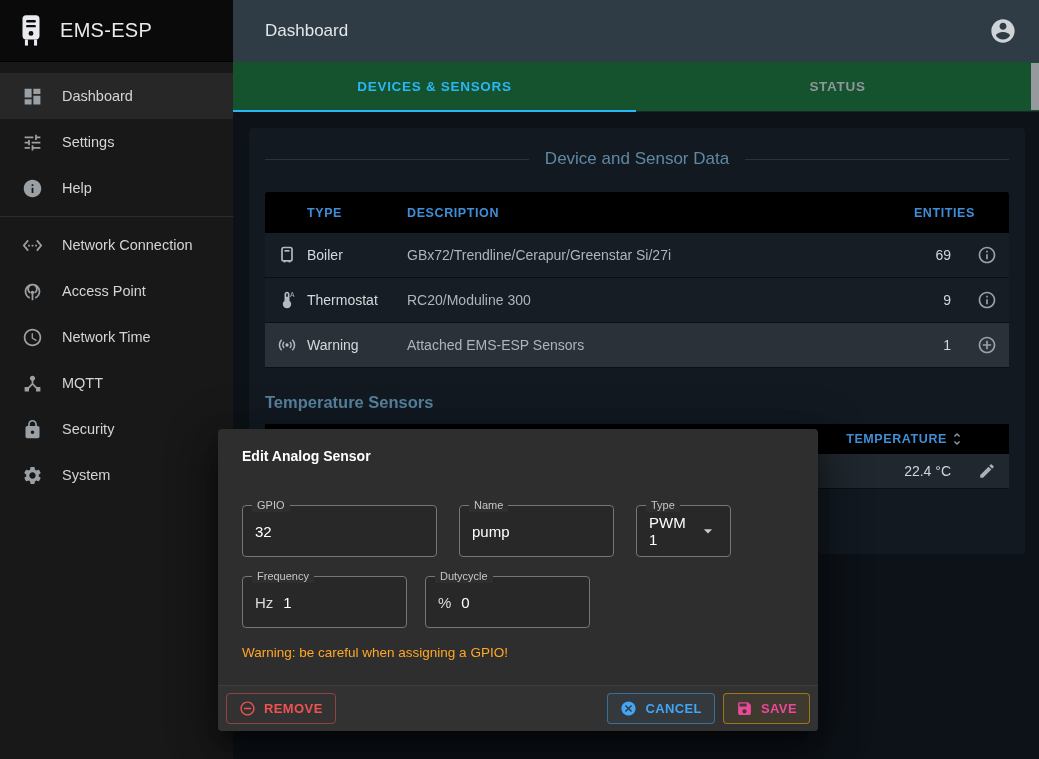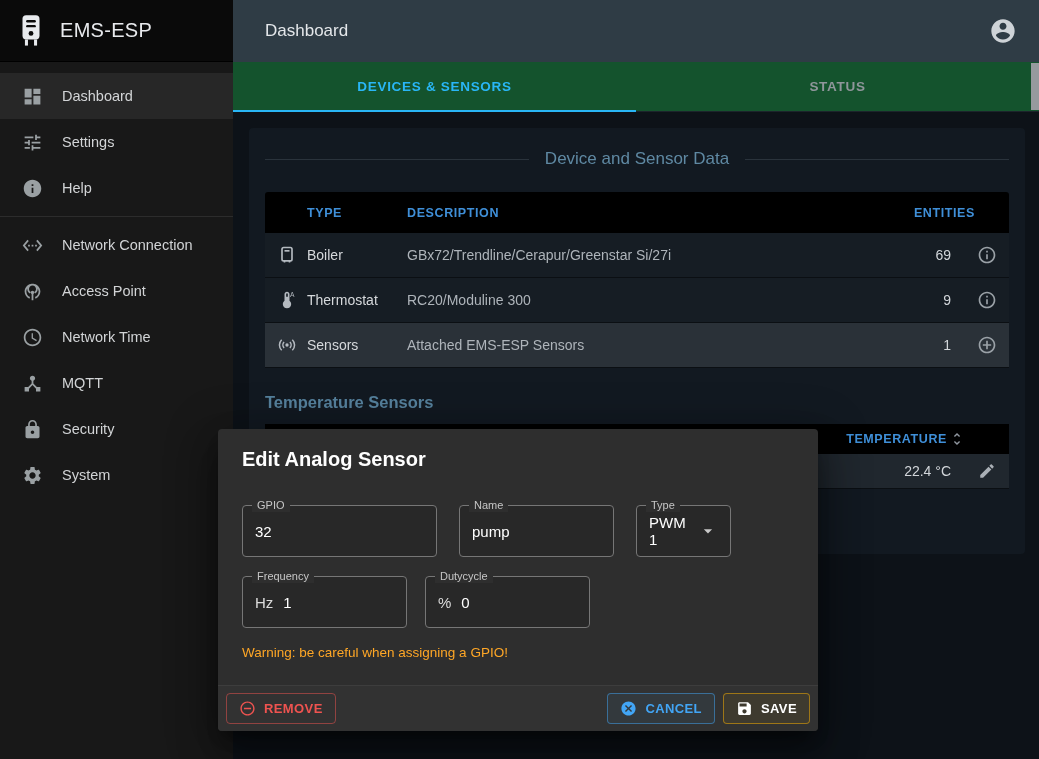--- a/index.html
+++ b/index.html
@@ -90,21 +90,21 @@
   
   .scrollbar { position:absolute; right:0; top:62px; width:8px; bottom:0; z-index:6; }
   .scroll-thumb { position:absolute; top:1px; left:0; width:8px; height:47px; background:#969a9e; }
 
   
   .dialog {
     position:absolute; left:218px; top:429px; width:600px; height:302px;
     background:#2e2e2e; border-radius:4px; z-index:10;
     box-shadow:0 11px 15px -7px rgba(0,0,0,.45), 0 24px 38px 3px rgba(0,0,0,.30), 0 9px 46px 8px rgba(0,0,0,.26);
   }
-  .dialog-title { padding:19px 24px 0; color:#ffffff; font-size:20px; font-weight:700; }
+  .dialog-title { padding:19px 24px 0; color:#ffffff; font-size:14px; font-weight:700; }
   .field {
     position:absolute; height:52px; border:1px solid #767676; border-radius:4px; background:#282828;
     display:flex; align-items:center; padding:0 12px; color:#fff; font-size:15px; cursor:text;
   }
   .field-label {
     position:absolute; top:-7px; left:9px; font-size:11px; line-height:13px;
     color:#c6c6c6; background:#2e2e2e; padding:0 5px;
   }
   .f-gpio { left:24px; top:76px; width:195px; }
   .f-name { left:241px; top:76px; width:155px; }
@@ -120,21 +120,21 @@
     display:flex; align-items:center; padding:0 8px; gap:8px;
   }
   .btn {
     display:flex; align-items:center; gap:8px; height:31px; padding:0 12px;
     border-radius:4px; border:1px solid; background:transparent;
     font-family:inherit; font-size:13px; font-weight:700; letter-spacing:.4px; cursor:pointer;
   }
   .btn-icon { width:17px; height:17px; }
   .btn-remove { color:#ef5350; border-color:rgba(239,83,80,.5); }
   .btn-cancel { color:#42a5f5; border-color:rgba(66,165,245,.5); background:rgba(66,165,245,.06); }
-  .btn-save   { color:#ffffff; border-color:rgba(255,179,0,.5); background:rgba(255,179,0,.06); }
+  .btn-save   { color:#ec4899; border-color:rgba(255,179,0,.5); background:rgba(255,179,0,.06); }
   .footer-spacer { flex:1; }
 </style>
 </head>
 <body>
 
 <div class="screen">
 
   <aside class="sidebar">
     <div class="sidebar-header">
       <span class="logo">
@@ -298,21 +298,21 @@
         </span>
       </div>
 
       <div class="dgrid dtable-row selected">
         <span class="cell-type-icon">
           <svg viewBox="0 0 24 24" width="100%" height="100%" fill="none">
             <circle cx="12" cy="12" r="2" fill="currentColor"></circle>
             <path d="M8.5 15.5a5 5 0 0 1 0-7M15.5 8.5a5 5 0 0 1 0 7M5.6 18.4a9 9 0 0 1 0-12.8M18.4 5.6a9 9 0 0 1 0 12.8" stroke="currentColor" stroke-width="1.8"></path>
           </svg>
         </span>
-        <span>Sensors</span>
+        <span>Warning</span>
         <span class="cell-desc">Attached EMS-ESP Sensors</span>
         <span class="cell-entities">1</span>
         <span class="cell-action">
           <svg viewBox="0 0 24 24" width="100%" height="100%" fill="currentColor">
               <path d="M13 7h-2v4H7v2h4v4h2v-4h4v-2h-4V7zm-1-5C6.48 2 2 6.48 2 12s4.48 10 10 10 10-4.48 10-10S17.52 2 12 2zm0 18c-4.41 0-8-3.59-8-8s3.59-8 8-8 8 3.59 8 8-3.59 8-8 8z"></path>
             </svg>
         </span>
       </div>
     </div>
 

